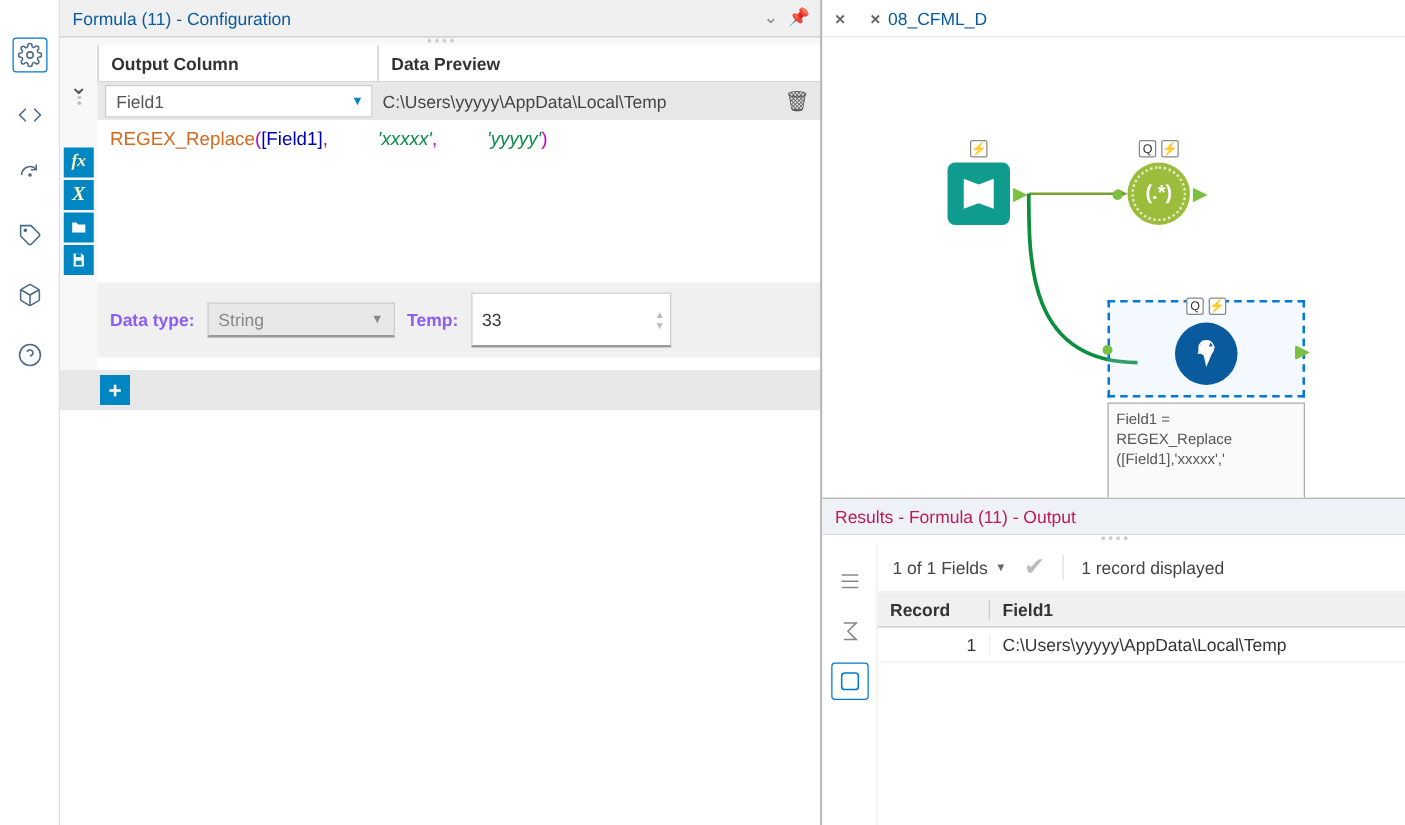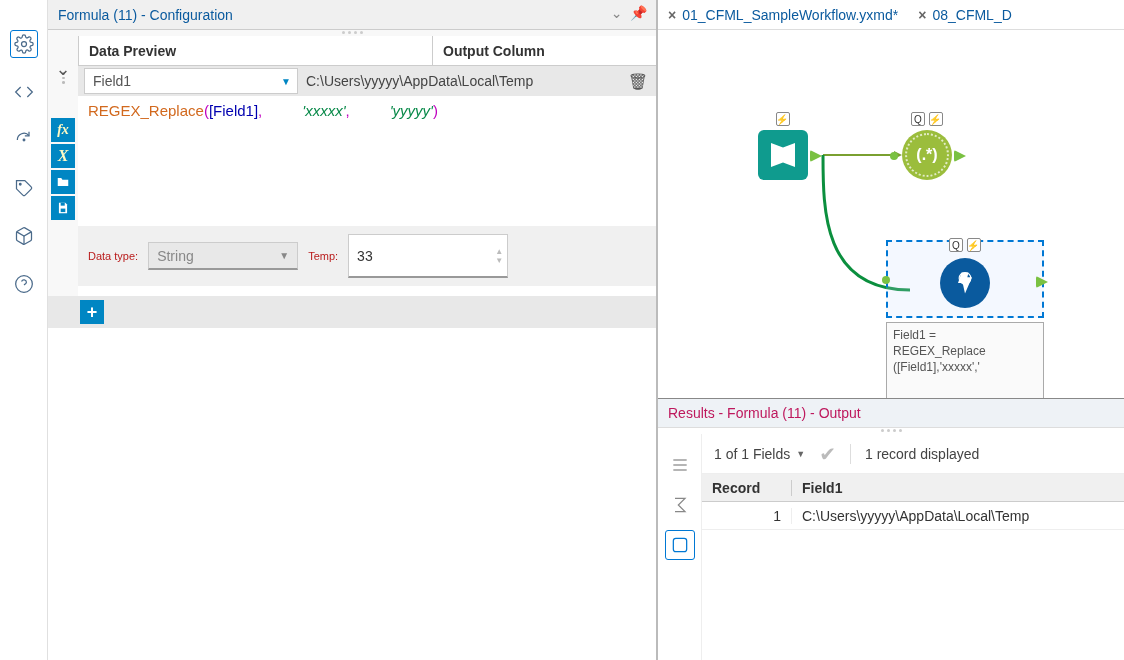--- a/index.html
+++ b/index.html
@@ -36,21 +36,21 @@
 .grid-row .preview { flex:1; padding:0 8px; color:#444; display:flex; align-items:center; justify-content:space-between;}
 .grid-row .trash { color:#555; font-size:16px; cursor:pointer;}
 
 .expr-row { padding:6px 10px; font-family: Consolas, monospace; font-size:15px; min-height:130px; background:#fff; }
 .expr-row .fn { color:#d2691e;}
 .expr-row .paren { color:#c000c0;}
 .expr-row .col { color:#0000b0;}
 .expr-row .str { color:#0a8a4a; font-style:italic;margin-left:40px;}
 
 .type-row { background:#f0f0f0; padding:8px 10px; display:flex; align-items:center; gap:10px;}
-.type-row label { color:#b91c1c; font-size:11px;}
+.type-row label { color:#8b5cf6; font-size:14px;font-weight:bold;}
 .type-row .dd { width:150px; background:#e8e8e8; border:1px solid #ccc; border-bottom:2px solid #999; height:28px; display:flex; align-items:center; padding:0 8px; color:#888; position:relative;}
 .type-row .dd .tri { position:absolute; right:8px; color:#888; font-size:10px;}
 .type-row .numbox { width:160px; background:#fff; border:1px solid #ccc; border-bottom:2px solid #999; height:44px; display:flex; align-items:center; padding:0 8px; color:#333; position:relative;}
 .type-row .numbox .spin { position:absolute; right:4px; display:flex; flex-direction:column; font-size:8px; color:#bbb;}
 
 .add-row { background:#e8e8e8; padding:4px 0 4px 0;}
 .add-btn { width:24px; height:24px; background:#0086c3; color:#fff; display:flex; align-items:center; justify-content:center; font-size:18px; font-weight:bold; cursor:pointer; margin-left:32px;}
 
 
 .right-pane { flex:1; display:flex; flex-direction:column; }
@@ -189,22 +189,22 @@
         <div class="tbtn">
             <svg width="14" height="14" viewBox="0 0 24 24" fill="#fff">
               <path d="M5 3h11l3 3v15H5z"></path>
               <rect x="8" y="3" width="7" height="5" fill="#0086c3"></rect>
               <rect x="8" y="13" width="8" height="6" fill="#0086c3"></rect>
             </svg>
           </div>
       </div>
       <div class="formula-main">
         <div class="grid-head">
+          <div class="gh" style="flex:0 0 224px;">Output Column</div>
           <div class="gh">Data Preview</div>
-          <div class="gh" style="flex:0 0 224px;">Output Column</div>
         </div>
         <div class="grid-row">
           <div class="sel">
             <span>Field1</span>
             <span class="tri">▼</span>
           </div>
           <div class="preview">
             <span>C:\Users\yyyyy\AppData\Local\Temp</span>
             <span class="trash">🗑</span>
           </div>
@@ -231,21 +231,20 @@
     </div>
     <div class="add-row">
       <div class="add-btn">+</div>
     </div>
   </div>
 
   <div class="right-pane">
     <div class="tabs">
       <div class="tab">
         <span class="xclose">×</span>
-        <span>01_CFML_SampleWorkflow.yxmd*</span>
       </div>
       <div class="tab">
         <span class="xclose">×</span>
         <span>08_CFML_D</span>
       </div>
     </div>
 
     <div class="canvas">
       <svg class="wire">
         <path d="M165 125 L240 125" stroke="#7aa030" stroke-width="2" fill="none"></path>

